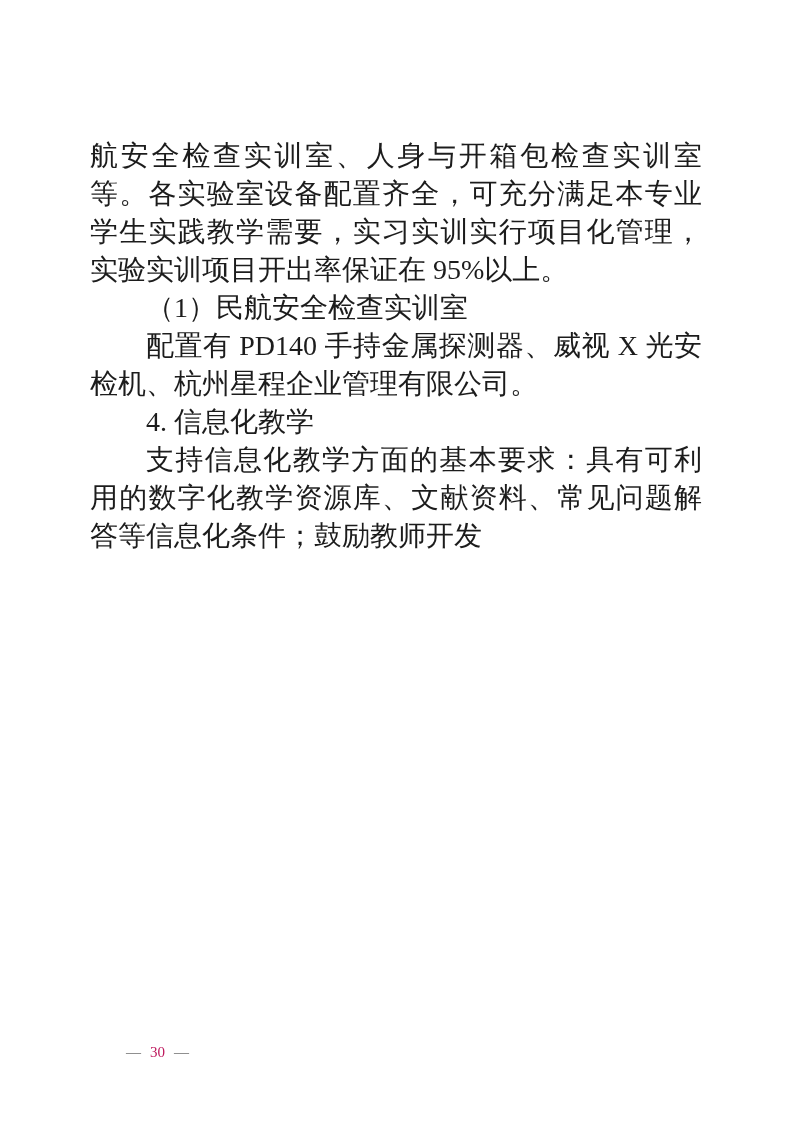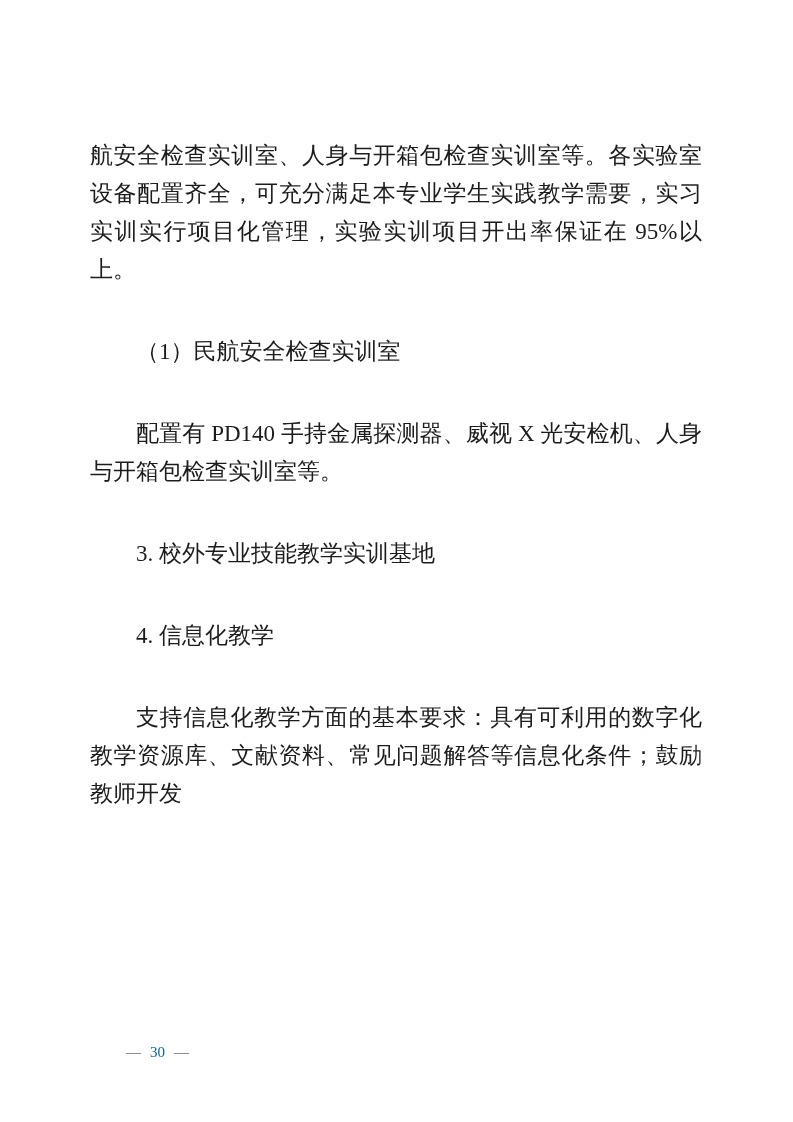--- a/index.html
+++ b/index.html
@@ -15,63 +15,61 @@
   .page {
     position: absolute;
     inset: 0;
     background: #ffffff;
   }
   .content {
     position: absolute;
     left: 90px;
     top: 137px;
     width: 612px;
-    font-size: 23px;
+    font-size: 28px;
     line-height: 38px;
     text-align: justify;
     text-justify: inter-character;
   }
   .para {
     margin: 0;
     padding: 0;
   }
   .para.indent {
     text-indent: 2em;
-    margin-top: 44px;
   }
   .footer {
     position: absolute;
     left: 126px;
     top: 1040px;
     height: 24px;
     display: flex;
     align-items: center;
     gap: 9px;
     font-size: 15px;
     color: #111111;
   }
   .footer .dash {
     color: #6b6b6b;
     font-size: 15px;
     letter-spacing: 0;
   }
   .footer .num {
-    color: #0369a1;
+    color: #be185d;
   }
 </style>
 </head>
 <body>
 
 <div class="page">
 
   <div class="content">
     <p class="para">航安全检查实训室、人身与开箱包检查实训室等。各实验室设备配置齐全，可充分满足本专业学生实践教学需要，实习实训实行项目化管理，实验实训项目开出率保证在 95%以上。</p>
     <p class="para indent">（1）民航安全检查实训室</p>
-    <p class="para indent">配置有 PD140 手持金属探测器、威视 X 光安检机、人身与开箱包检查实训室等。</p>
-    <p class="para indent">3. 校外专业技能教学实训基地</p>
+    <p class="para indent">配置有 PD140 手持金属探测器、威视 X 光安检机、杭州星程企业管理有限公司。</p>
     <p class="para indent">4. 信息化教学</p>
     <p class="para indent">支持信息化教学方面的基本要求：具有可利用的数字化教学资源库、文献资料、常见问题解答等信息化条件；鼓励教师开发</p>
   </div>
 
   <div class="footer">
     <span class="dash">—</span>
     <span class="num">30</span>
     <span class="dash">—</span>
   </div>
 

